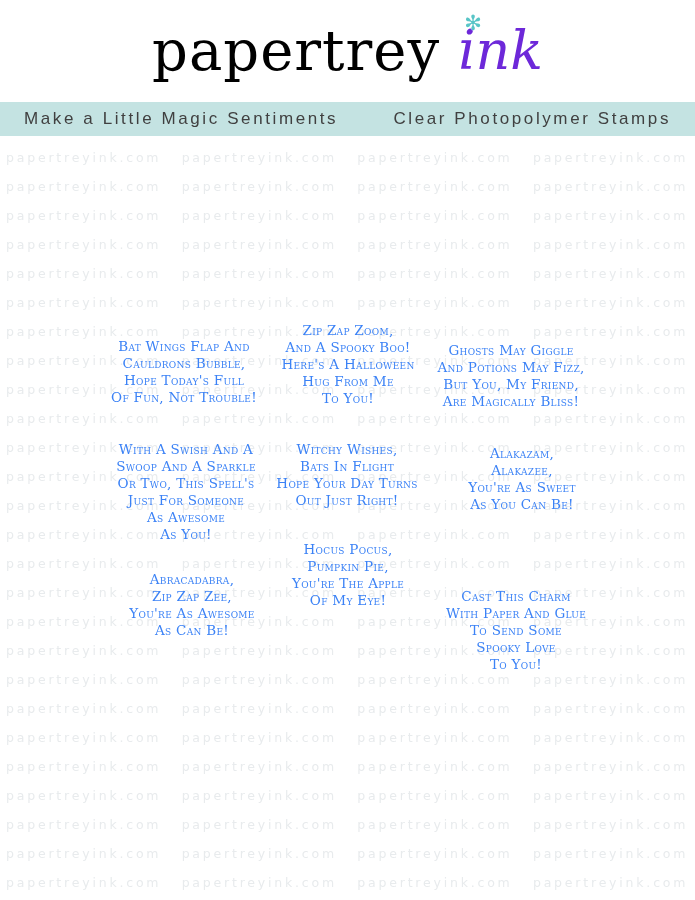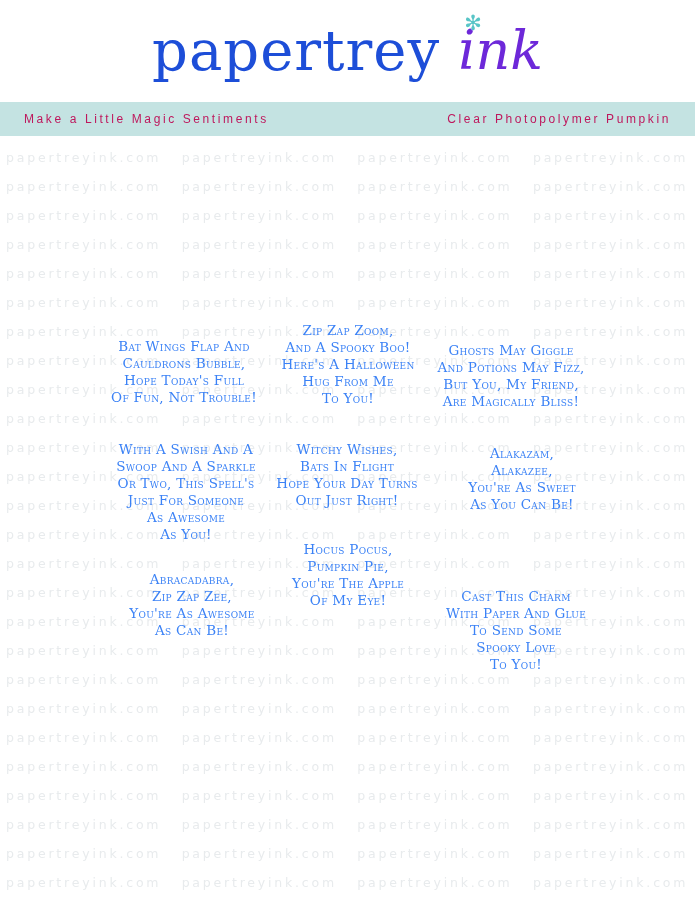--- a/index.html
+++ b/index.html
@@ -24,21 +24,21 @@
     height: 102px;
     display: flex;
     align-items: center;
     justify-content: center;
     background: #ffffff;
     z-index: 3;
   }
   .logo-papertrey {
     font-family: "DejaVu Serif", serif;
     font-size: 56px;
-    color: #1d4ed8;
+    color: #000000;
     letter-spacing: 1px;
     line-height: 1;
   }
   .logo-ink-wrap {
     position: relative;
     margin-left: 18px;
   }
   .logo-ink {
     font-family: "DejaVu Serif", serif;
     font-style: italic;
@@ -66,23 +66,23 @@
     background: #c4e3e2;
     display: flex;
     align-items: center;
     justify-content: space-between;
     padding: 0 24px;
     box-sizing: border-box;
     z-index: 3;
   }
   .banner-label {
     font-family: "Liberation Sans", sans-serif;
-    font-size: 12px;
+    font-size: 17px;
     font-weight: 500;
-    color: #be185d;
+    color: #404040;
     letter-spacing: 2.6px;
     white-space: nowrap;
   }
 
   
   .watermark-layer {
     position: absolute;
     top: 143px; left: 0;
     width: 695px;
     height: 757px;
@@ -124,21 +124,21 @@
   <div class="logo-area">
     <span class="logo-papertrey">papertrey</span>
     <span class="logo-ink-wrap">
       <span class="logo-flower">✻</span>
       <span class="logo-ink">ink</span>
     </span>
   </div>
 
   <div class="banner">
     <span class="banner-label">Make a Little Magic Sentiments</span>
-    <span class="banner-label">Clear Photopolymer Pumpkin</span>
+    <span class="banner-label">Clear Photopolymer Stamps</span>
   </div>
 
   <div class="watermark-layer">
       <div class="wm-row">papertreyink.com&nbsp;&nbsp;&nbsp;papertreyink.com&nbsp;&nbsp;&nbsp;papertreyink.com&nbsp;&nbsp;&nbsp;papertreyink.com&nbsp;&nbsp;&nbsp;papertreyink.com</div>
       <div class="wm-row">papertreyink.com&nbsp;&nbsp;&nbsp;papertreyink.com&nbsp;&nbsp;&nbsp;papertreyink.com&nbsp;&nbsp;&nbsp;papertreyink.com&nbsp;&nbsp;&nbsp;papertreyink.com</div>
       <div class="wm-row">papertreyink.com&nbsp;&nbsp;&nbsp;papertreyink.com&nbsp;&nbsp;&nbsp;papertreyink.com&nbsp;&nbsp;&nbsp;papertreyink.com&nbsp;&nbsp;&nbsp;papertreyink.com</div>
       <div class="wm-row">papertreyink.com&nbsp;&nbsp;&nbsp;papertreyink.com&nbsp;&nbsp;&nbsp;papertreyink.com&nbsp;&nbsp;&nbsp;papertreyink.com&nbsp;&nbsp;&nbsp;papertreyink.com</div>
       <div class="wm-row">papertreyink.com&nbsp;&nbsp;&nbsp;papertreyink.com&nbsp;&nbsp;&nbsp;papertreyink.com&nbsp;&nbsp;&nbsp;papertreyink.com&nbsp;&nbsp;&nbsp;papertreyink.com</div>
       <div class="wm-row">papertreyink.com&nbsp;&nbsp;&nbsp;papertreyink.com&nbsp;&nbsp;&nbsp;papertreyink.com&nbsp;&nbsp;&nbsp;papertreyink.com&nbsp;&nbsp;&nbsp;papertreyink.com</div>
       <div class="wm-row">papertreyink.com&nbsp;&nbsp;&nbsp;papertreyink.com&nbsp;&nbsp;&nbsp;papertreyink.com&nbsp;&nbsp;&nbsp;papertreyink.com&nbsp;&nbsp;&nbsp;papertreyink.com</div>

